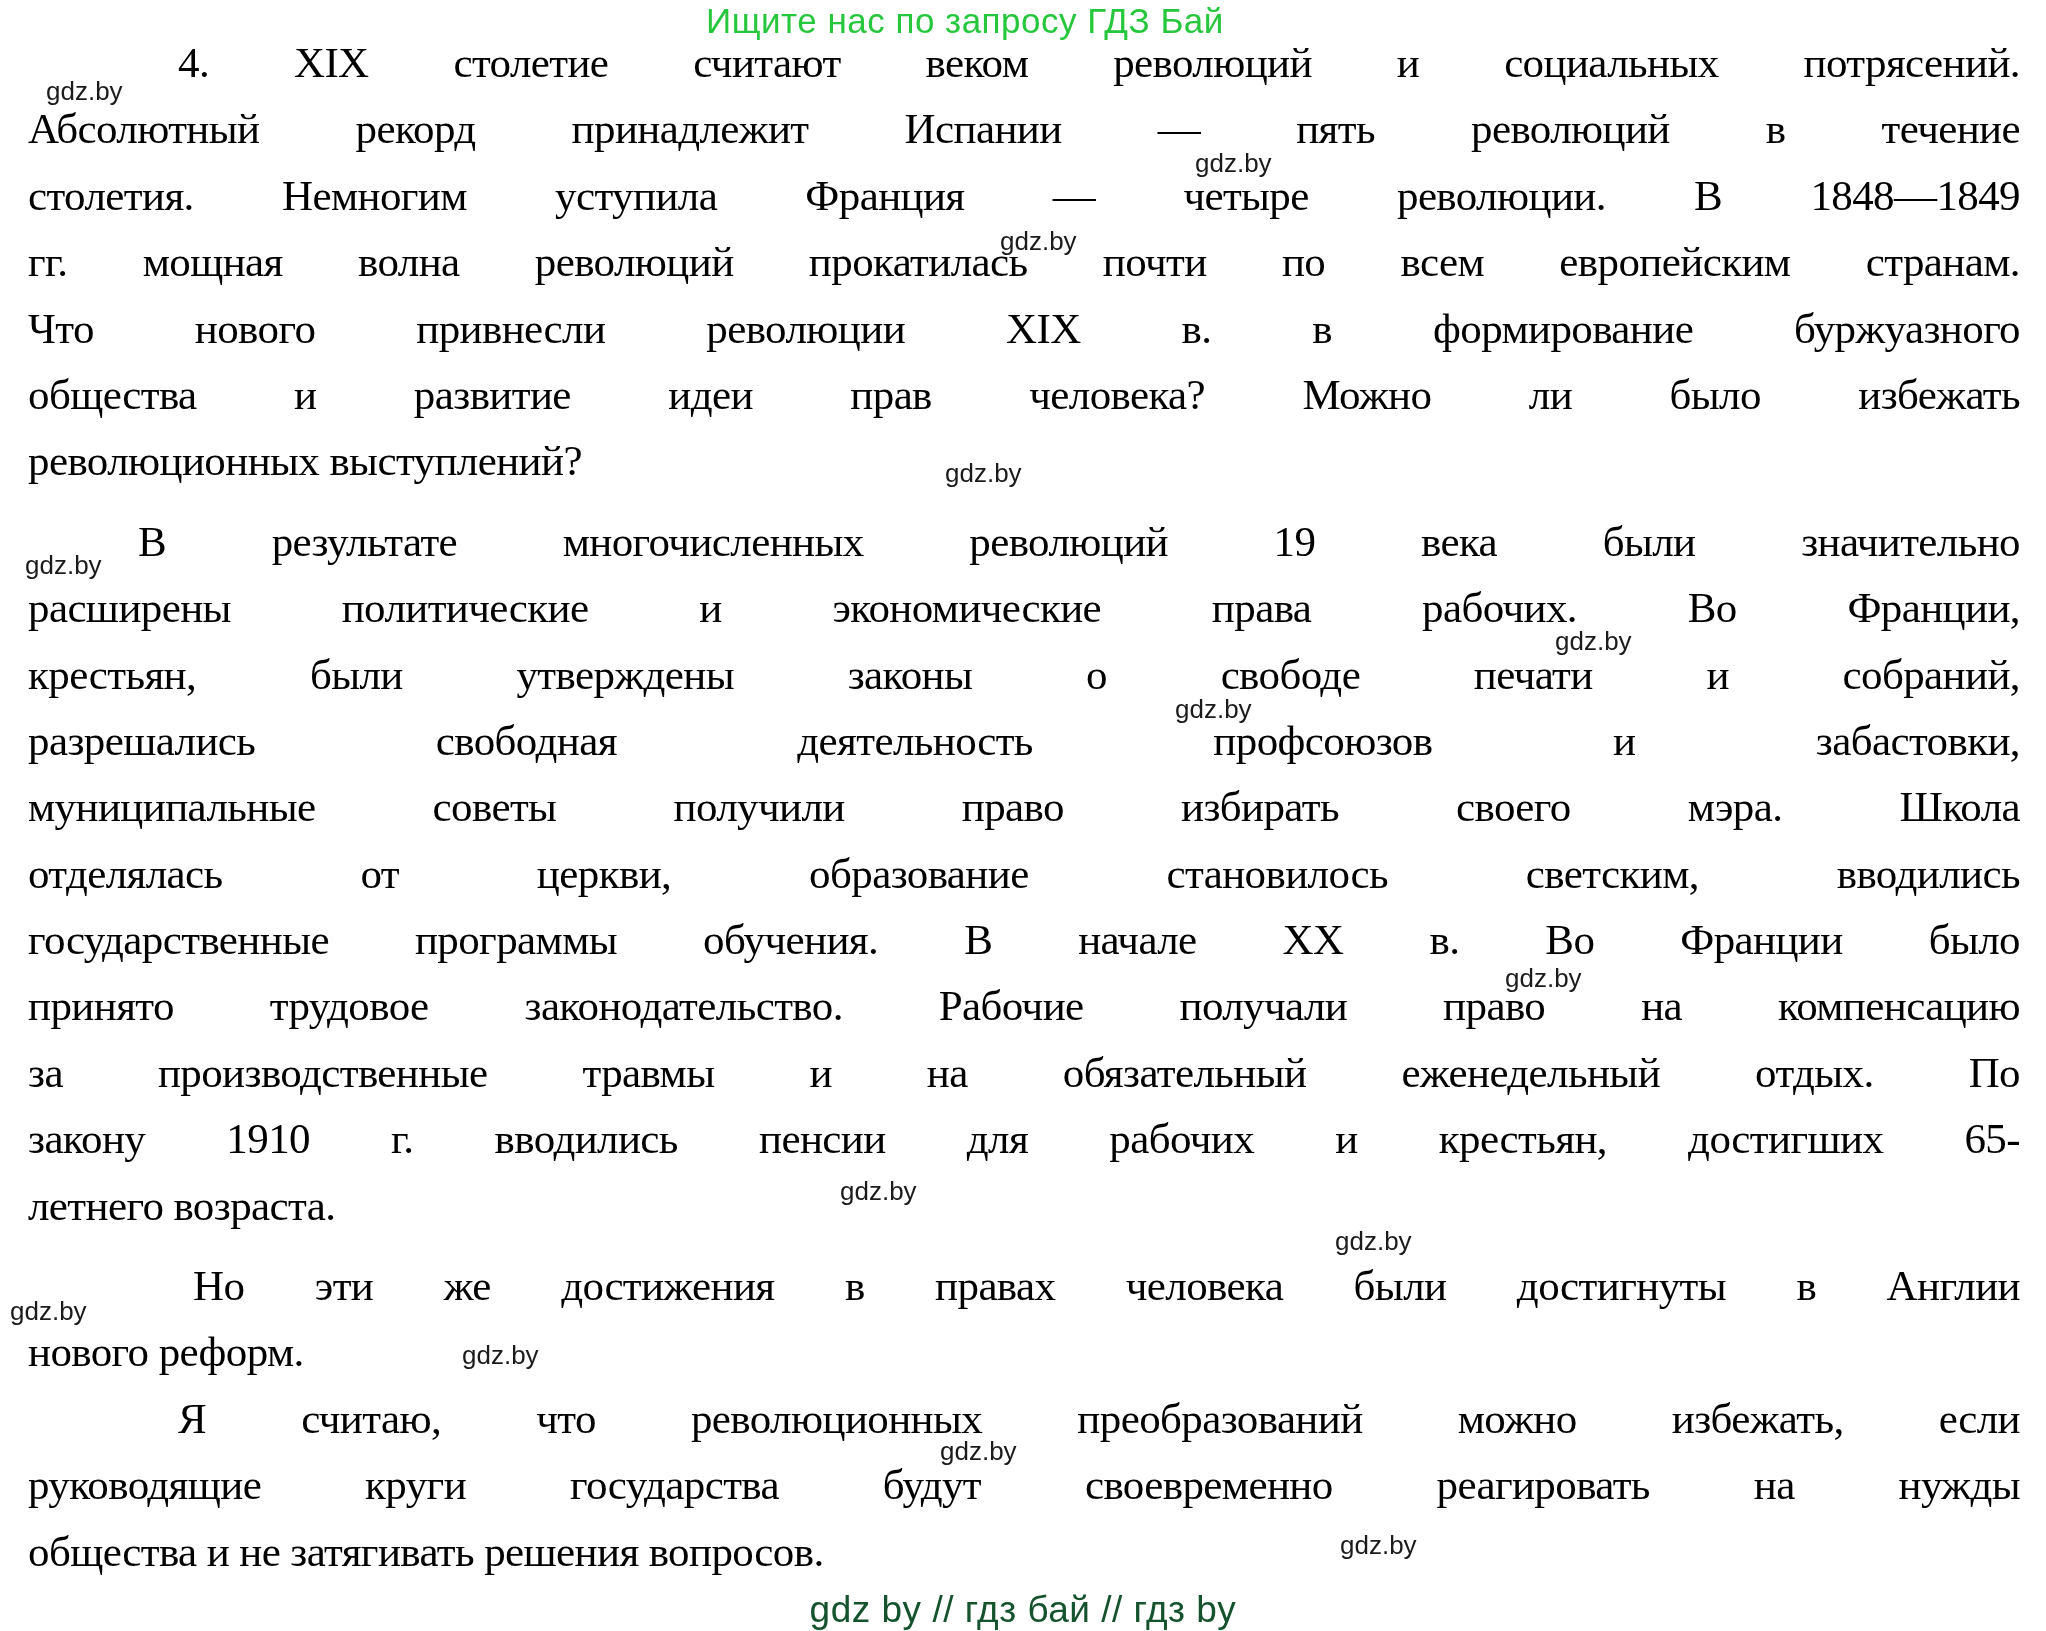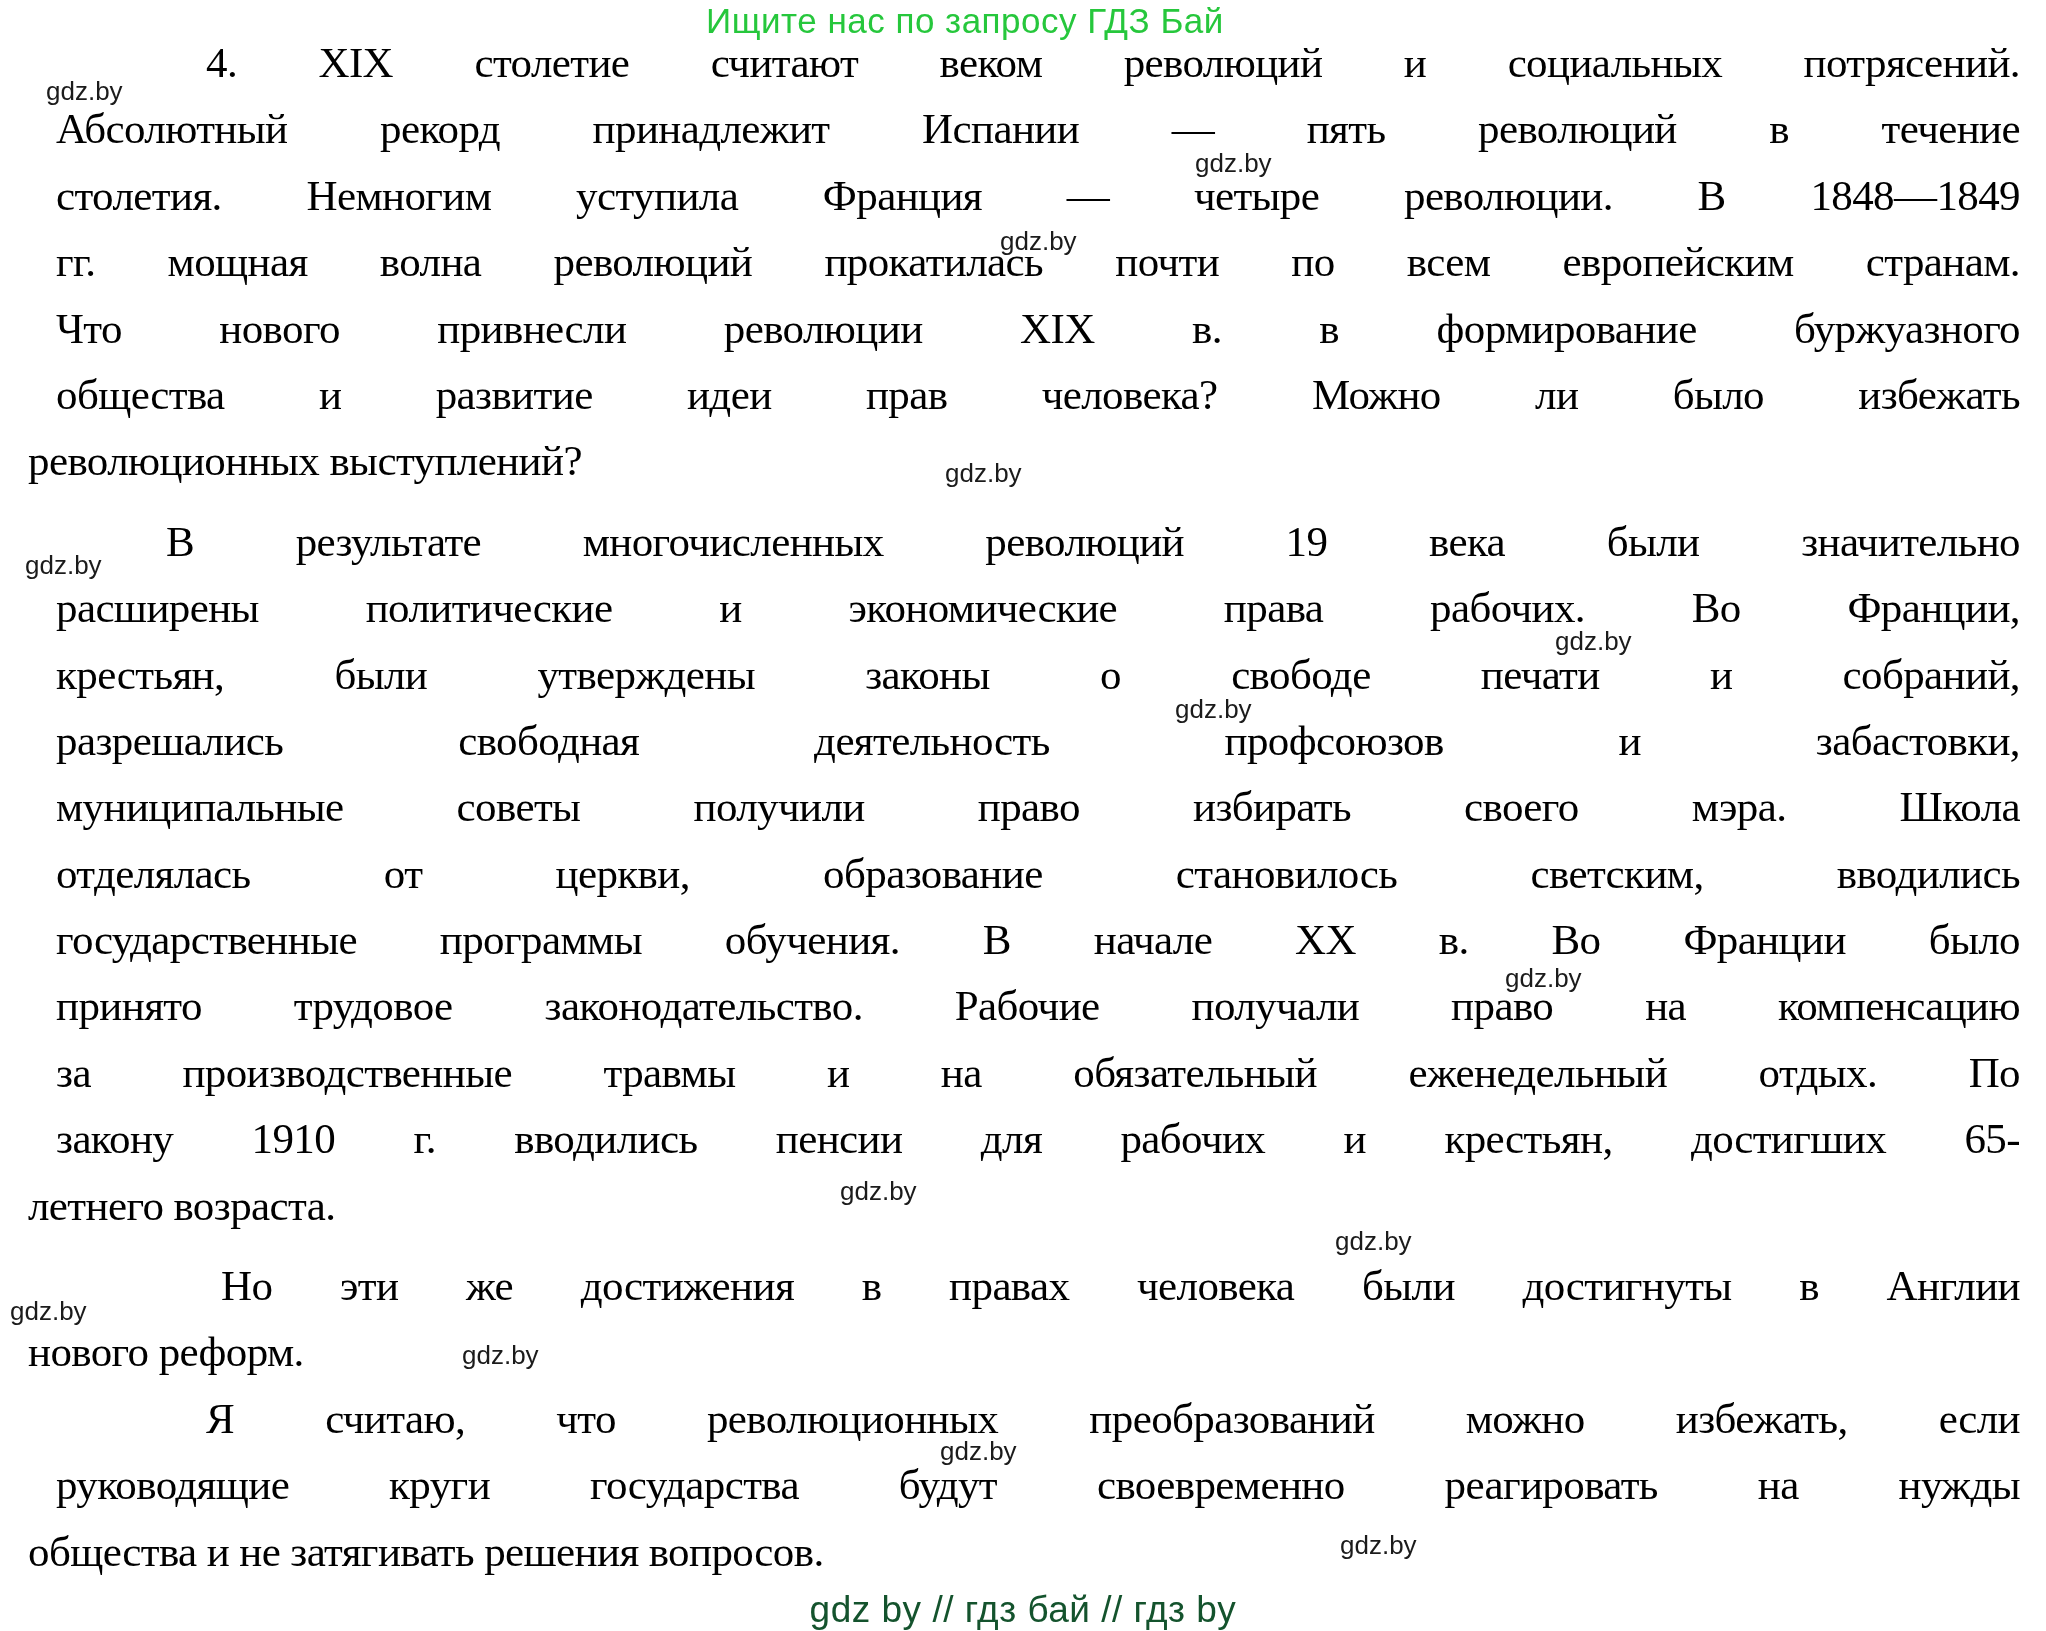--- a/index.html
+++ b/index.html
@@ -28,21 +28,21 @@
   }
   .line {
     font-size:43px;
     line-height:66.4px;
     height:66.4px;
     letter-spacing:-0.6px;
     text-align:justify;
     white-space:normal;
     overflow:visible;
   }
-  .line.jl { text-align-last:justify;margin-left:28px; }
+  .line.jl { text-align-last:justify; }
   .line.last { text-align-last:left; text-align:left; }
   .line.para-gap { margin-top:14px; }
   .watermark {
     position:absolute;
     font-family:"Liberation Sans", sans-serif;
     font-size:26px;
     color:#1b1b1b;
     letter-spacing:0;
     line-height:1;
     white-space:nowrap;

